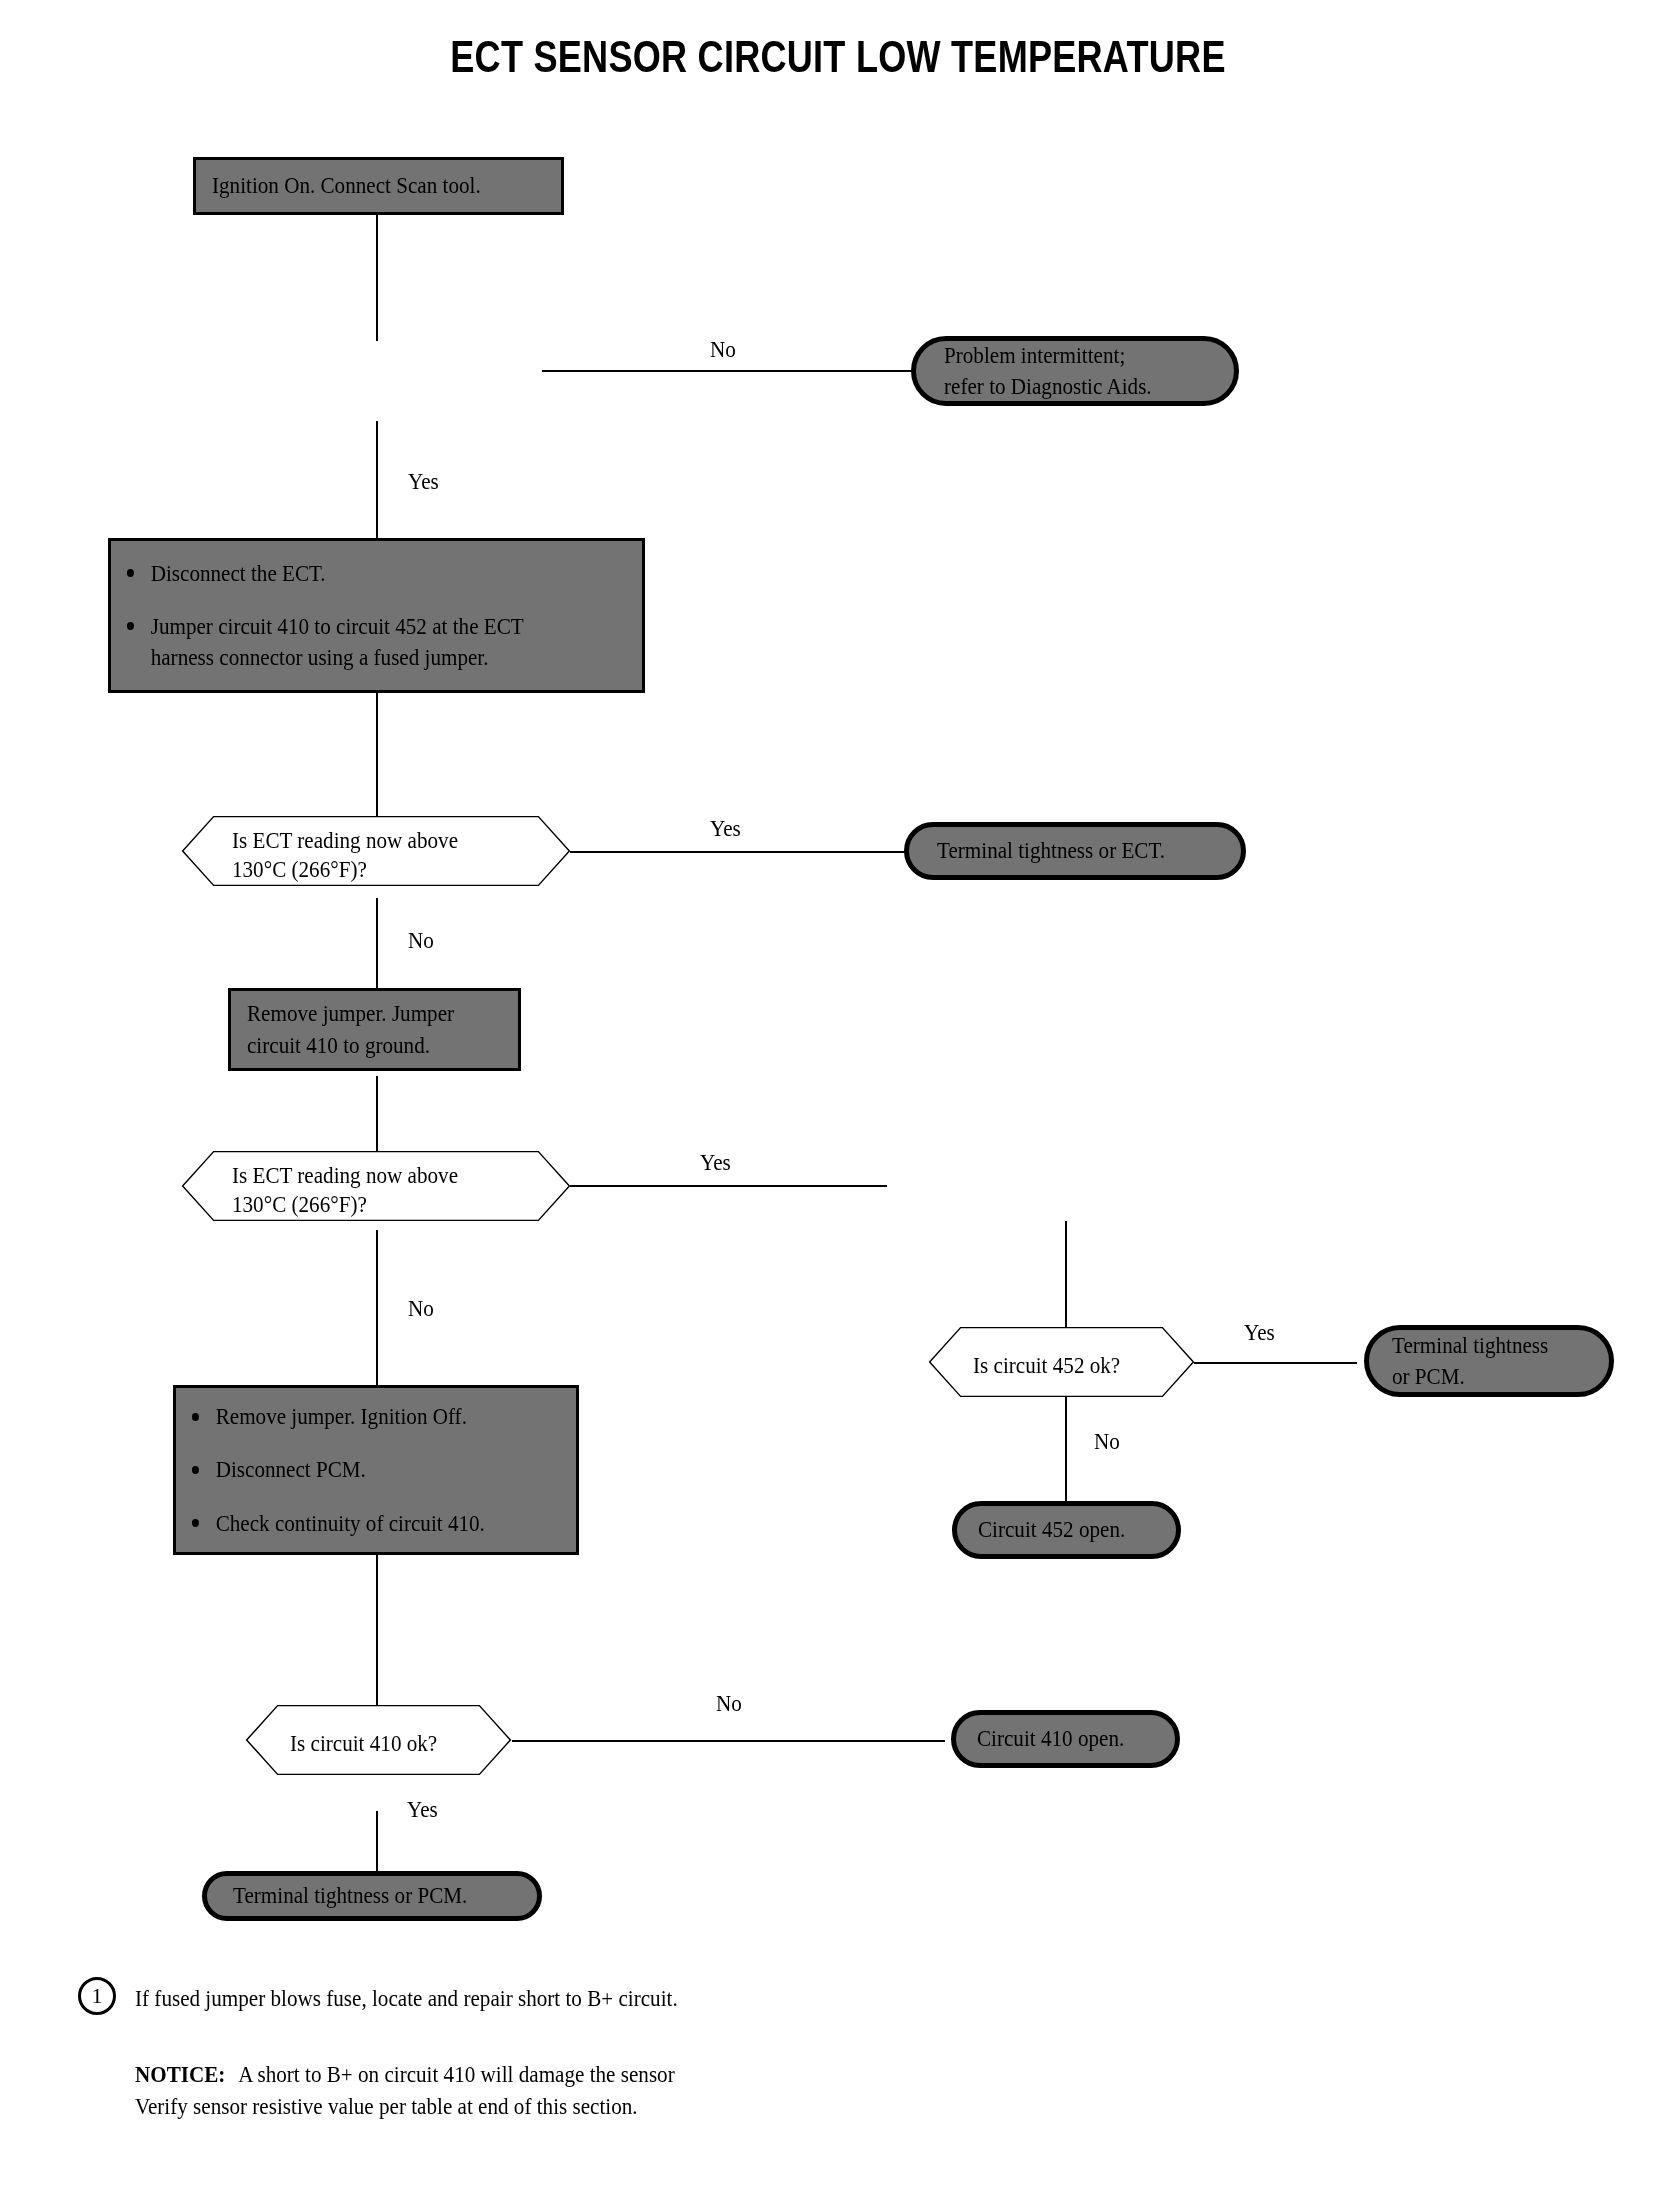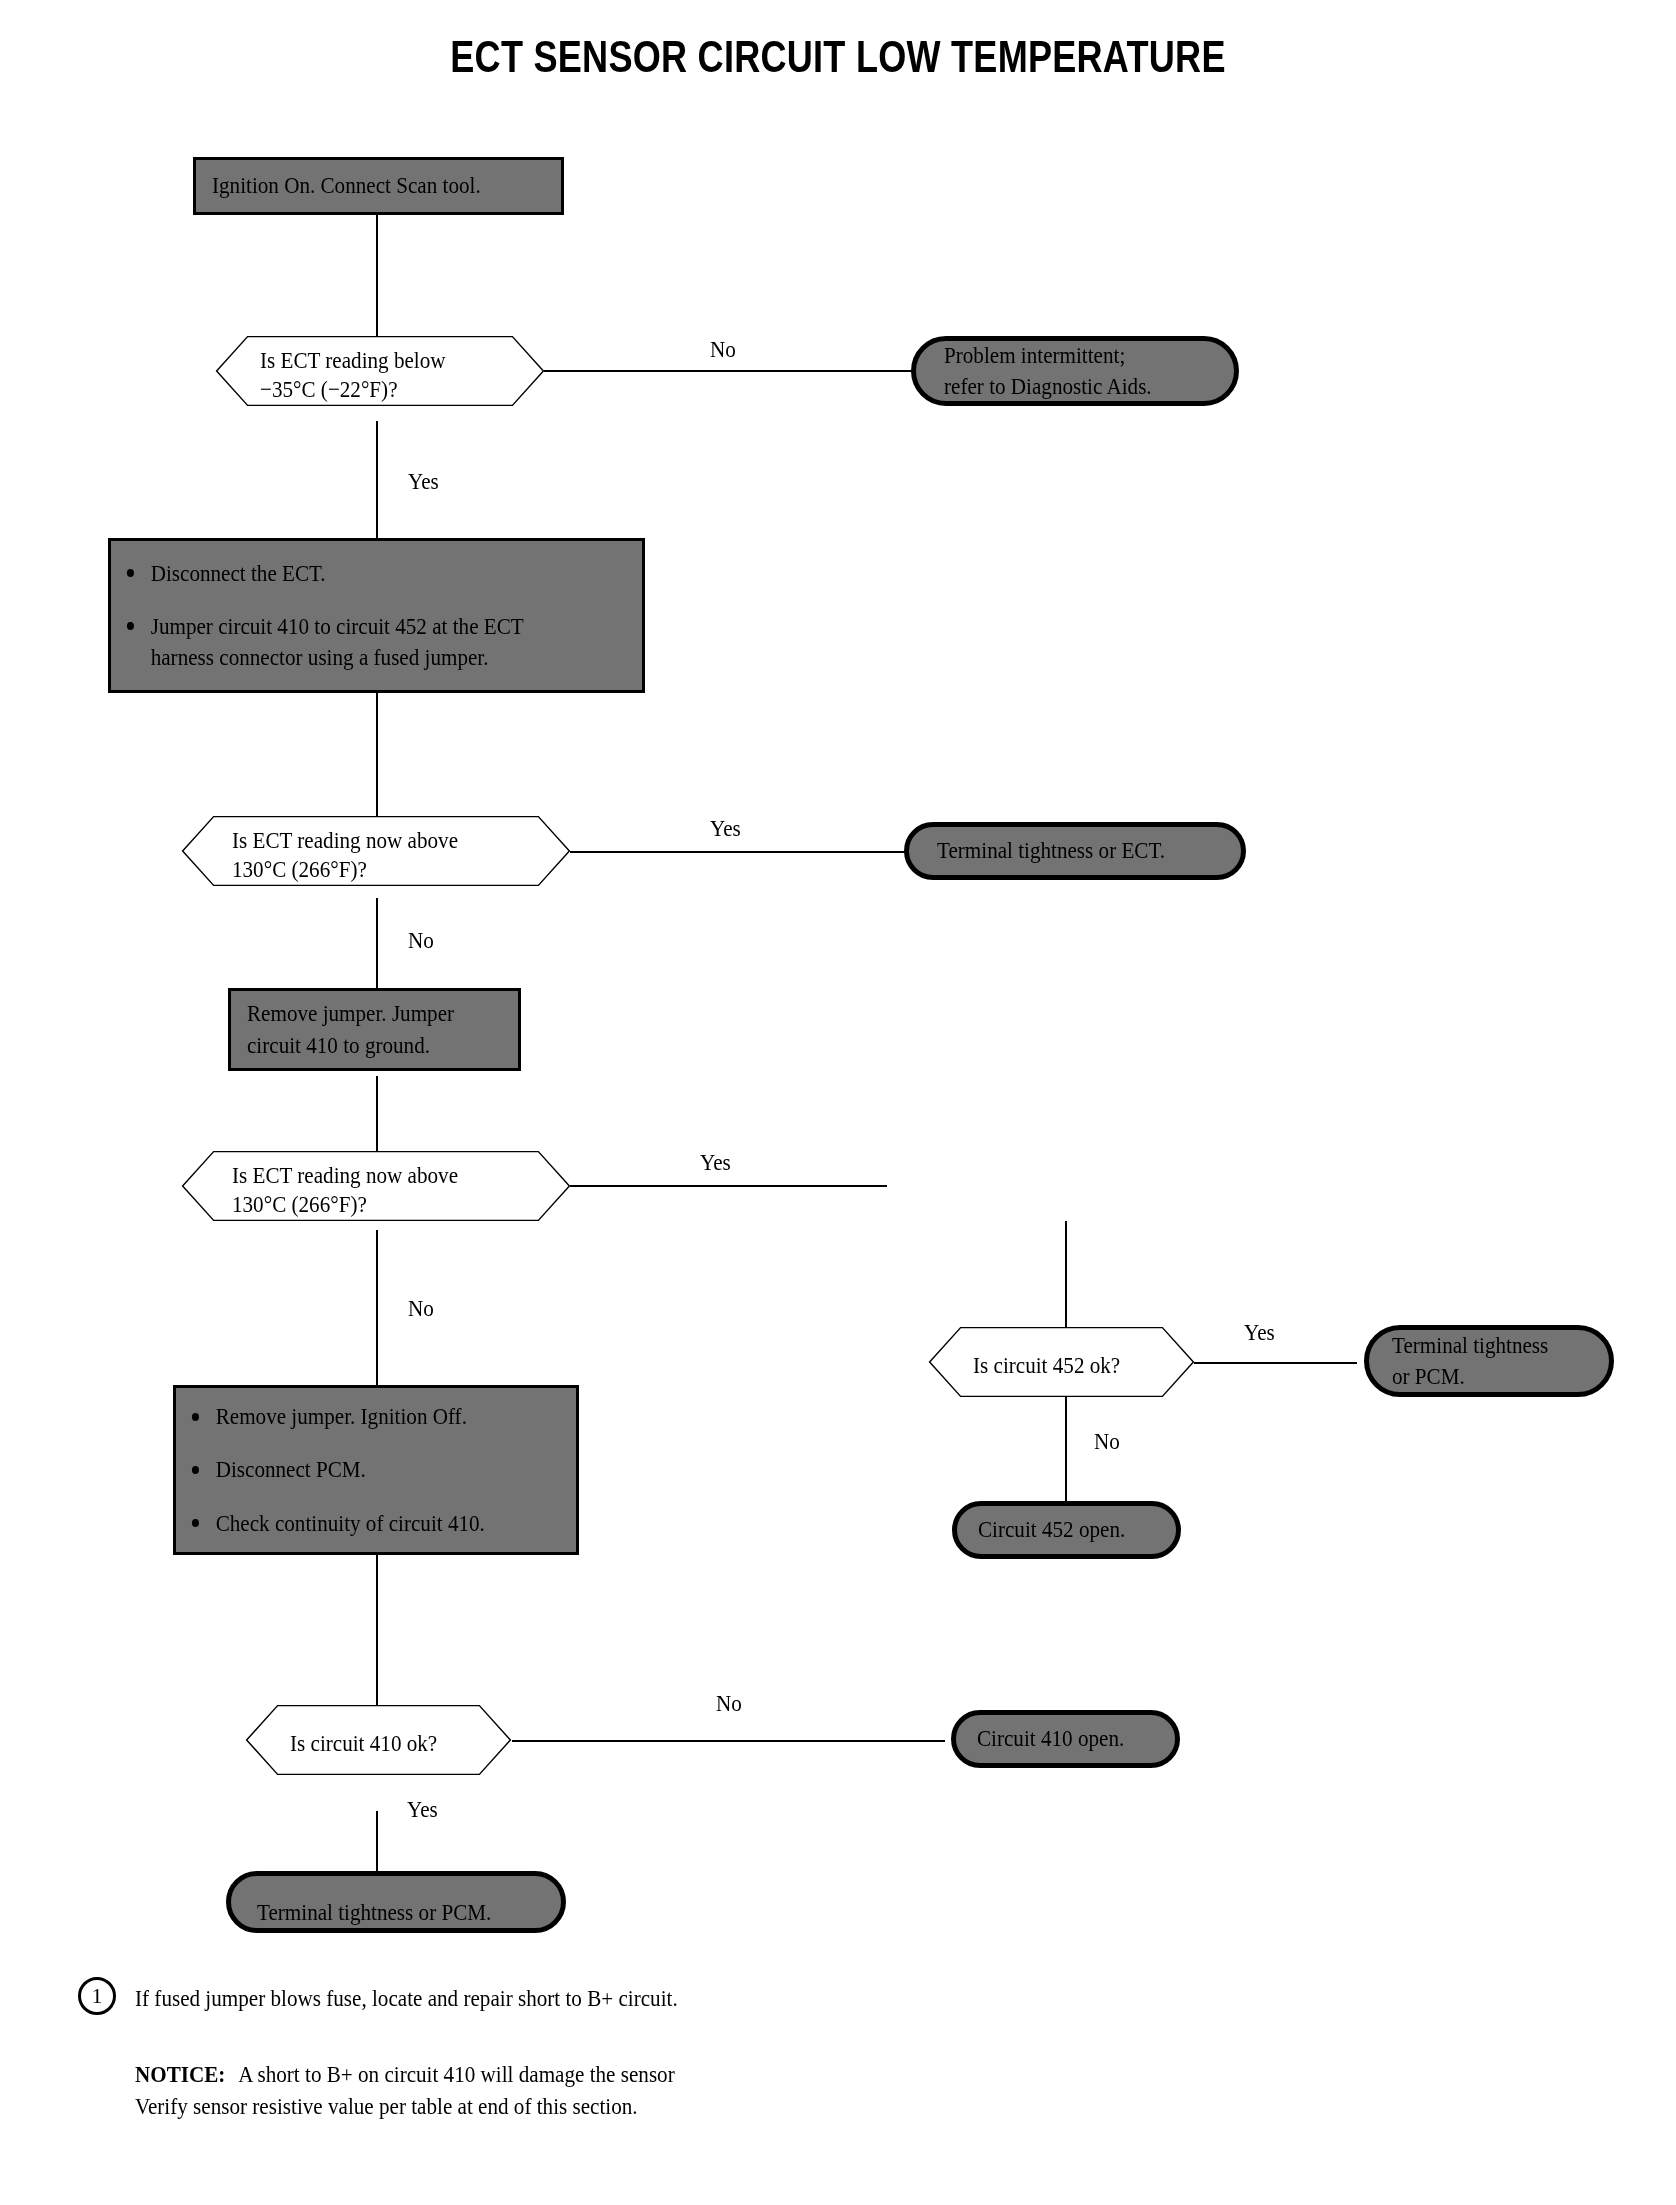--- a/index.html
+++ b/index.html
@@ -186,27 +186,20 @@
   <div class="hline" style="left:542px;  top:370px;  width:371px;"></div>
   <div class="hline" style="left:568px;  top:851px; width:337px;"></div>
   <div class="hline" style="left:568px;  top:1185px; width:319px;"></div>
   <div class="hline" style="left:1193px; top:1362px; width:164px;"></div>
   <div class="hline" style="left:512px;  top:1740px; width:433px;"></div>
 
   <div class="node proc" style="left:193px; top:157px; width:371px; height:58px;">
     <span class="txt">Ignition On. Connect Scan tool.</span>
   </div>
 
-  <div class="hex" style="left:216px; top:336px; width:328px; height:70px;">
-    <svg viewBox="0 0 540 115" preserveAspectRatio="none">
-      <polygon points="52,1 488,1 539,57.5 488,114 52,114 1,57.5" fill="#ffffff" stroke="#000000" stroke-width="2.4"></polygon>
-    </svg>
-    <span class="txt" style="left:44px; top:8.5px;">Is ECT reading below</span>
-    <span class="txt" style="left:44px; top:38px;">−35°C (−22°F)?</span>
-  </div>
 
   <div class="node term" style="left:911px; top:336px; width:328px; height:70px;font-family:Liberation Serif, serif;">
     <div>
       <div class="txt">Problem intermittent;</div>
       <div class="txt">refer to Diagnostic Aids.</div>
     </div>
   </div>
 
   <div class="node proc" style="left:108px; top:538px; width:537px; height:155px; padding-left:3.6px;">
     <ul class="bullets">
@@ -276,21 +269,21 @@
     <svg viewBox="0 0 436 115" preserveAspectRatio="none">
       <polygon points="52,1 384,1 435,57.5 384,114 52,114 1,57.5" fill="#ffffff" stroke="#000000" stroke-width="2.4"></polygon>
     </svg>
     <span class="txt" style="left:44px; top:23px;">Is circuit 410 ok?</span>
   </div>
 
   <div class="node term" style="left:951px; top:1710px; width:229px; height:58px; padding-left:20.7px;">
     <span class="txt">Circuit 410 open.</span>
   </div>
 
-  <div class="node term" style="left:226px; top:1871px; width:340px; height:62px; padding-left:25.5px;align-items:flex-end;">
+  <div class="node term" style="left:202px; top:1871px; width:340px; height:50px; padding-left:25.5px;">
     <span class="txt">Terminal tightness or PCM.</span>
   </div>
 
   <span class="elabel" style="left:710px; top:336px;">No</span>
   <span class="elabel" style="left:408px;  top:468px;">Yes</span>
   <span class="elabel" style="left:710px; top:815px;">Yes</span>
   <span class="elabel" style="left:408px;  top:927px;">No</span>
   <span class="elabel" style="left:700px; top:1149px;">Yes</span>
   <span class="elabel" style="left:408px;  top:1295px;">No</span>
   <span class="elabel" style="left:1244px; top:1319px;">Yes</span>

